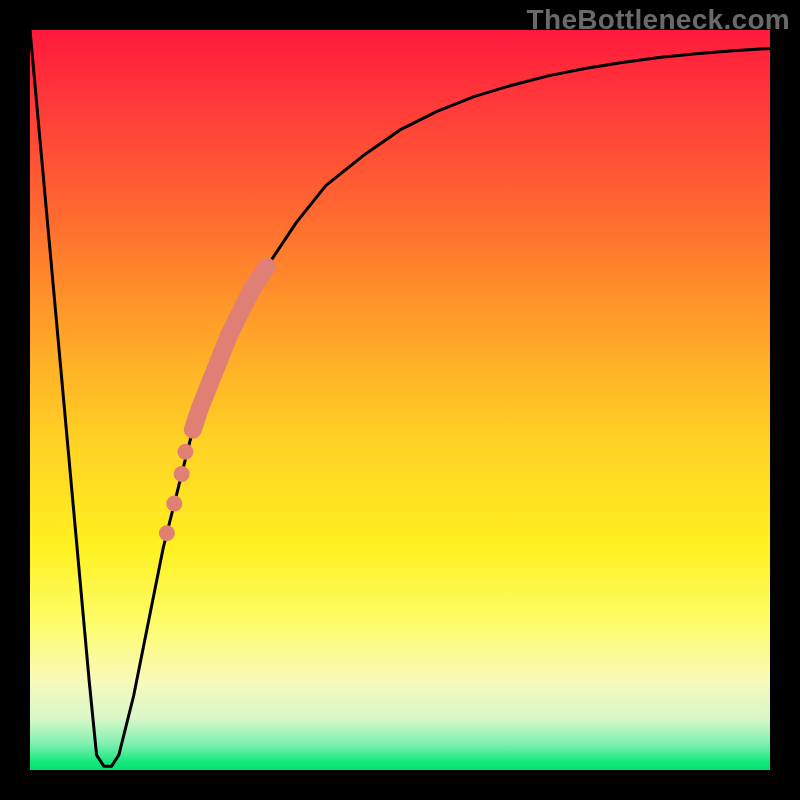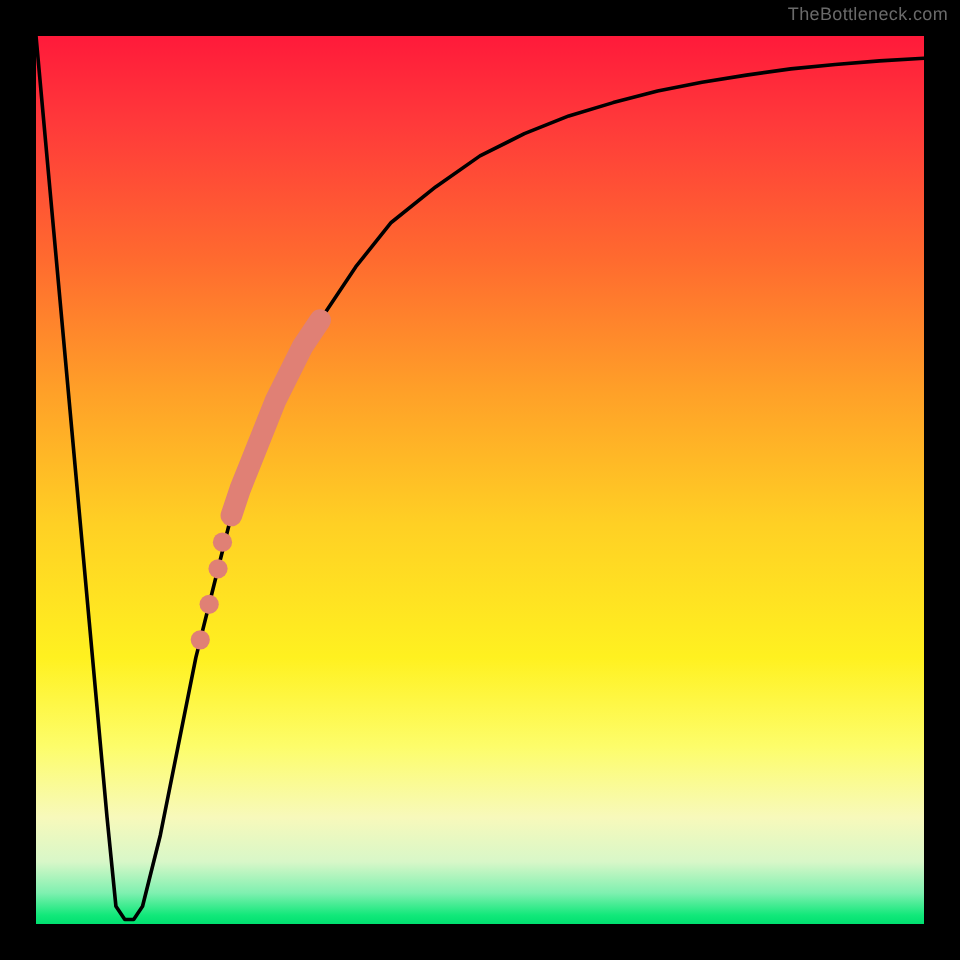--- a/index.html
+++ b/index.html
@@ -46,22 +46,22 @@
     top: 0;
     width: 740px;
     height: 740px;
     overflow: visible;
   }
   .watermark {
     position: absolute;
     top: 4px;
     right: 10px;
     color: #6a6a6a;
-    font-size: 15px;
-    font-weight: 400;
+    font-size: 28px;
+    font-weight: 700;
     letter-spacing: 0.3px;
     user-select: none;
   }
 </style>
 </head>
 <body>
 
 <div class="frame">
 
   <div class="watermark">TheBottleneck.com</div>

